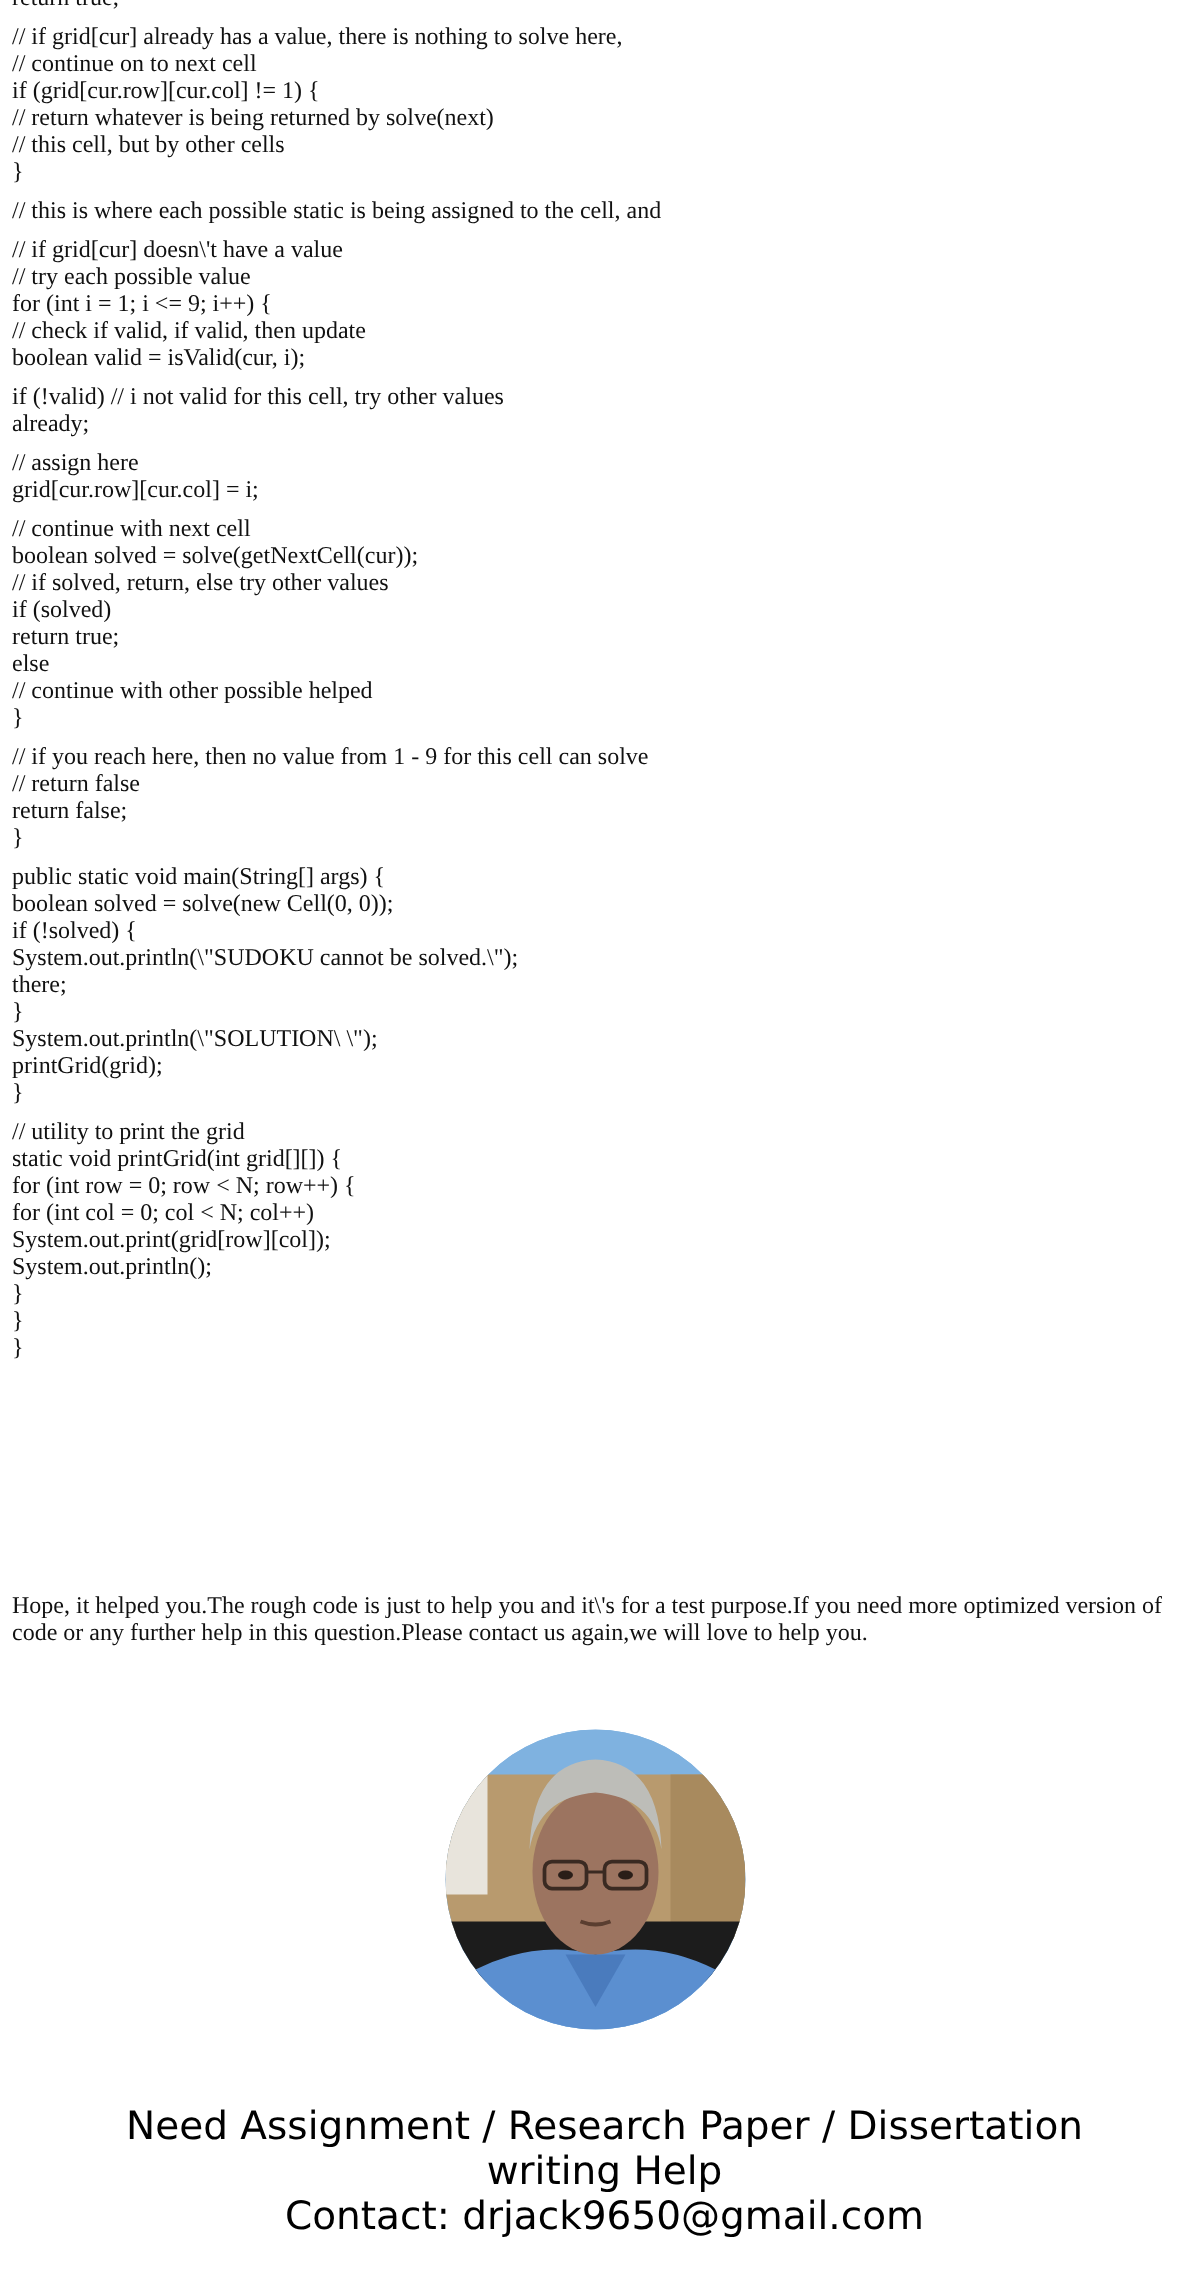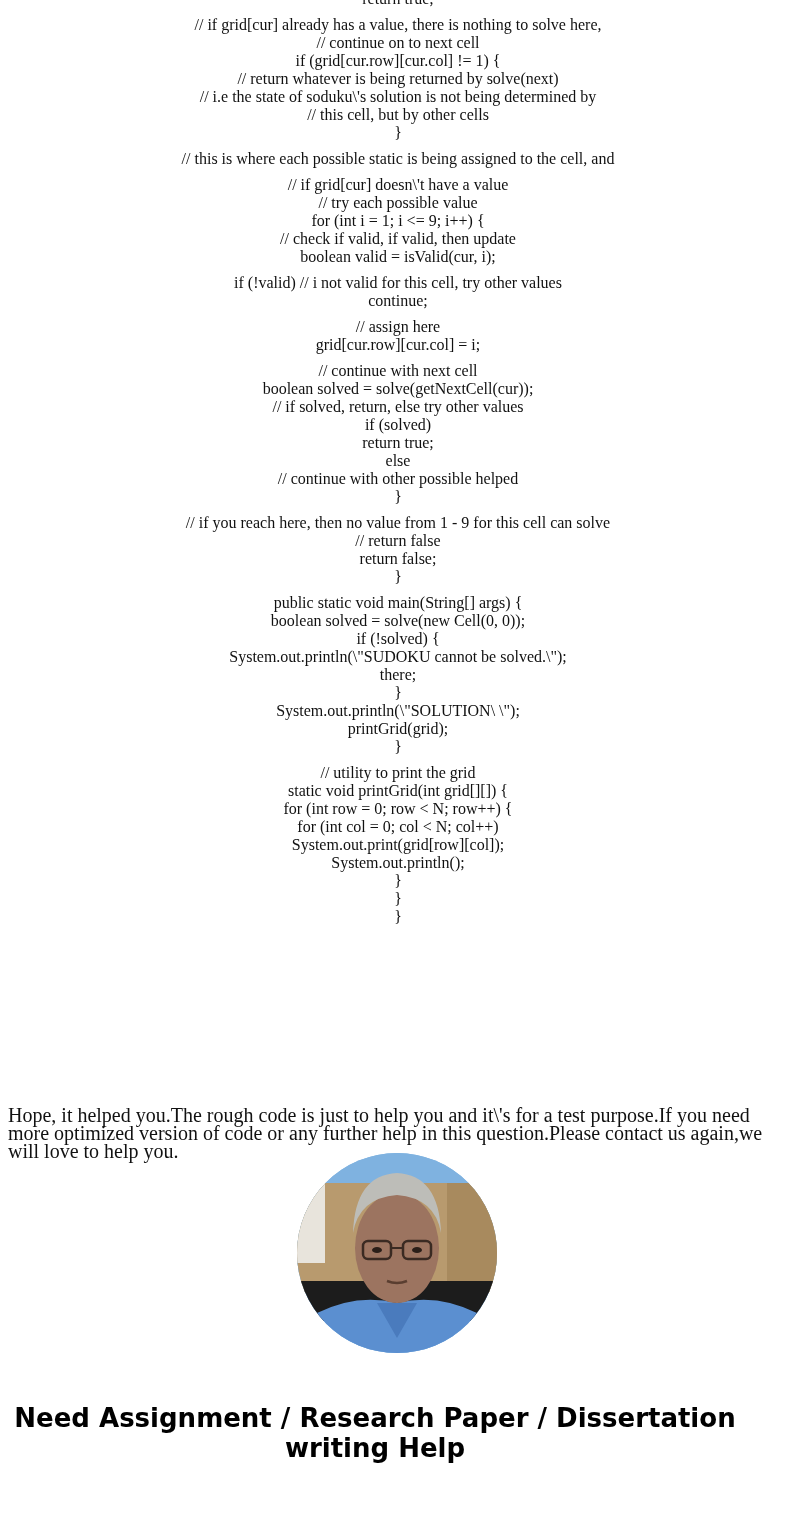--- a/index.html
+++ b/index.html
@@ -20,83 +20,82 @@
       left: 8px;
       top: -10px;
       width: 780px;
       font-size: 16px;
       line-height: 18px;
     }
     .code-line {
       display: block;
       white-space: pre;
       height: 18px;
-      text-align: center;
     }
     .code-gap {
       display: block;
       height: 8px;
     }
     .closing-text {
       position: absolute;
       left: 8px;
-      top: 1106px;
+      top: 1062px;
       width: 780px;
-      font-size: 20px;
+      font-size: 16px;
       line-height: 18px;
     }
     .avatar {
       position: absolute;
       left: 297px;
       top: 1153px;
       width: 200px;
       height: 200px;
       border-radius: 50%;
       overflow: hidden;
       background: #7fb2e0;
     }
     .avatar svg { display: block; }
     .promo {
       position: absolute;
       left: 0;
       top: 1403px;
       width: 750px;
       text-align: center;
       font-family: "DejaVu Sans", sans-serif;
-      font-weight: bold;
+      font-weight: normal;
       font-size: 26px;
       line-height: 30px;
       color: #000000;
+      padding-left: 28px;
     }
     .promo span { display: block; }
   </style>
 </head>
 <body>
 
 <div class="code-block" id="code-block">
     <span class="code-line">return true;</span>
     <span class="code-gap"></span>
     <span class="code-line">// if grid[cur] already has a value, there is nothing to solve here,</span>
     <span class="code-line">// continue on to next cell</span>
     <span class="code-line">if (grid[cur.row][cur.col] != 1) {</span>
     <span class="code-line">// return whatever is being returned by solve(next)</span>
-    <span class="code-line">// i.e the state of soduku\'s solution is not being determined by</span>
     <span class="code-line">// this cell, but by other cells</span>
     <span class="code-line">}</span>
     <span class="code-gap"></span>
     <span class="code-line">// this is where each possible static is being assigned to the cell, and</span>
     <span class="code-gap"></span>
     <span class="code-line">// if grid[cur] doesn\'t have a value</span>
     <span class="code-line">// try each possible value</span>
     <span class="code-line">for (int i = 1; i &lt;= 9; i++) {</span>
     <span class="code-line">// check if valid, if valid, then update</span>
     <span class="code-line">boolean valid = isValid(cur, i);</span>
     <span class="code-gap"></span>
     <span class="code-line">if (!valid) // i not valid for this cell, try other values</span>
-    <span class="code-line">continue;</span>
+    <span class="code-line">already;</span>
     <span class="code-gap"></span>
     <span class="code-line">// assign here</span>
     <span class="code-line">grid[cur.row][cur.col] = i;</span>
     <span class="code-gap"></span>
     <span class="code-line">// continue with next cell</span>
     <span class="code-line">boolean solved = solve(getNextCell(cur));</span>
     <span class="code-line">// if solved, return, else try other values</span>
     <span class="code-line">if (solved)</span>
     <span class="code-line">return true;</span>
     <span class="code-line">else</span>
@@ -147,13 +146,14 @@
     <line x1="94" y1="95" x2="106" y2="95" stroke="#3a2a22" stroke-width="2"></line>
     <ellipse cx="80" cy="97" rx="5" ry="3" fill="#2a1e18"></ellipse>
     <ellipse cx="120" cy="97" rx="5" ry="3" fill="#2a1e18"></ellipse>
     <path d="M90 128 Q100 132 110 128" stroke="#5a3e30" stroke-width="2.5" fill="none"></path>
   </svg>
 </div>
 
 <div class="promo">
   <span>Need Assignment / Research Paper / Dissertation</span>
   <span>writing Help</span>
+  <span>Contact: drjack9650@gmail.com</span>
 </div>
 
 </body></html>

